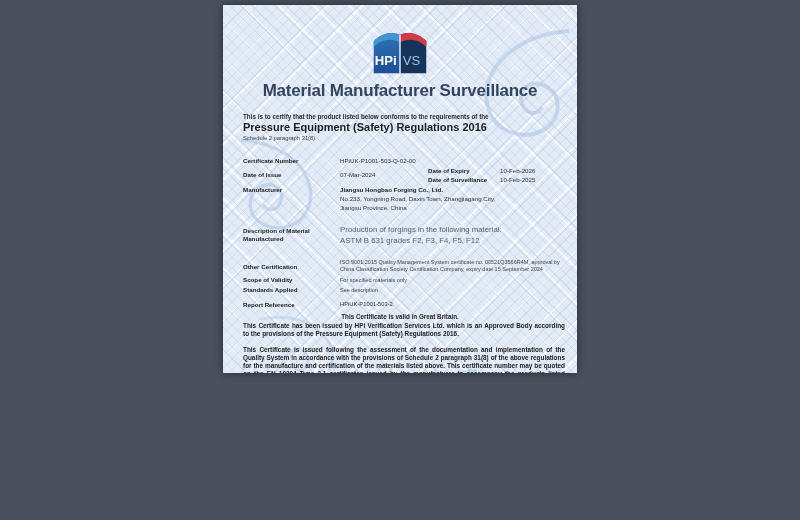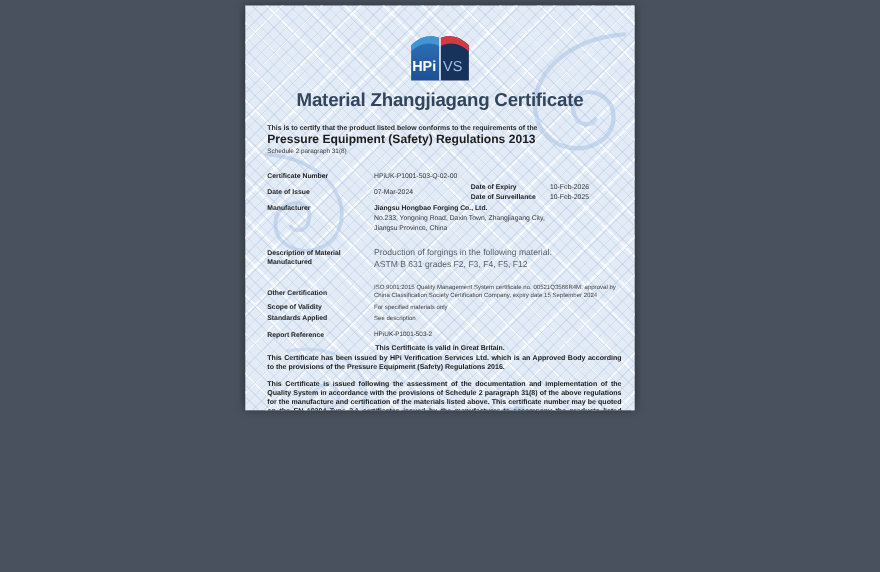--- a/index.html
+++ b/index.html
@@ -83,23 +83,23 @@
     </defs>
     <path d="M4,12 C12,4 22,1 32,5 L32,46 L4,46 Z" fill="url(#gl)"></path>
     <path d="M4,12 C12,4 22,1 32,5 L32,13 C22,8 12,10 4,18 Z" fill="#4195d2"></path>
     <path d="M60,12 C52,4 42,1 32,5 L32,46 L60,46 Z" fill="#16335c"></path>
     <path d="M60,12 C52,4 42,1 32,5 L32,13 C42,8 52,10 60,18 Z" fill="#d53a43"></path>
     <rect x="31.3" y="5" width="1.4" height="41" fill="#ffffff"></rect>
     <text x="5" y="37" font-family="Liberation Sans, sans-serif" font-size="14" font-weight="bold" fill="#ffffff">HPi</text>
     <text x="35" y="37" font-family="Liberation Sans, sans-serif" font-size="14" fill="#9fc0e2">VS</text>
   </svg>
 
-  <div class="abs title" style="top:76px;">Material Zhangjiagang Certificate</div>
+  <div class="abs title" style="top:76px;">Material Manufacturer Surveillance</div>
   <div class="abs intro" style="left:20px; top:108px;">This is to certify that the product listed below conforms to the requirements of the</div>
-  <div class="abs reg" style="left:20px; top:116px;">Pressure Equipment (Safety) Regulations 2013</div>
+  <div class="abs reg" style="left:20px; top:116px;">Pressure Equipment (Safety) Regulations 2016</div>
   <div class="abs sched" style="left:20px; top:130px;">Schedule 2 paragraph 31(8)</div>
 
   <div class="abs lbl" style="left:20px; top:152px;">Certificate Number</div>
   <div class="abs val" style="left:117px; top:152px;">HPiUK-P1001-503-Q-02-00</div>
 
   <div class="abs lbl" style="left:20px; top:166px;">Date of Issue</div>
   <div class="abs val" style="left:117px; top:166px;">07-Mar-2024</div>
   <div class="abs lbl" style="left:205px; top:162px;">Date of Expiry</div>
   <div class="abs val" style="left:277px; top:162px;">10-Feb-2026</div>
   <div class="abs lbl" style="left:205px; top:171px;">Date of Surveillance</div>

